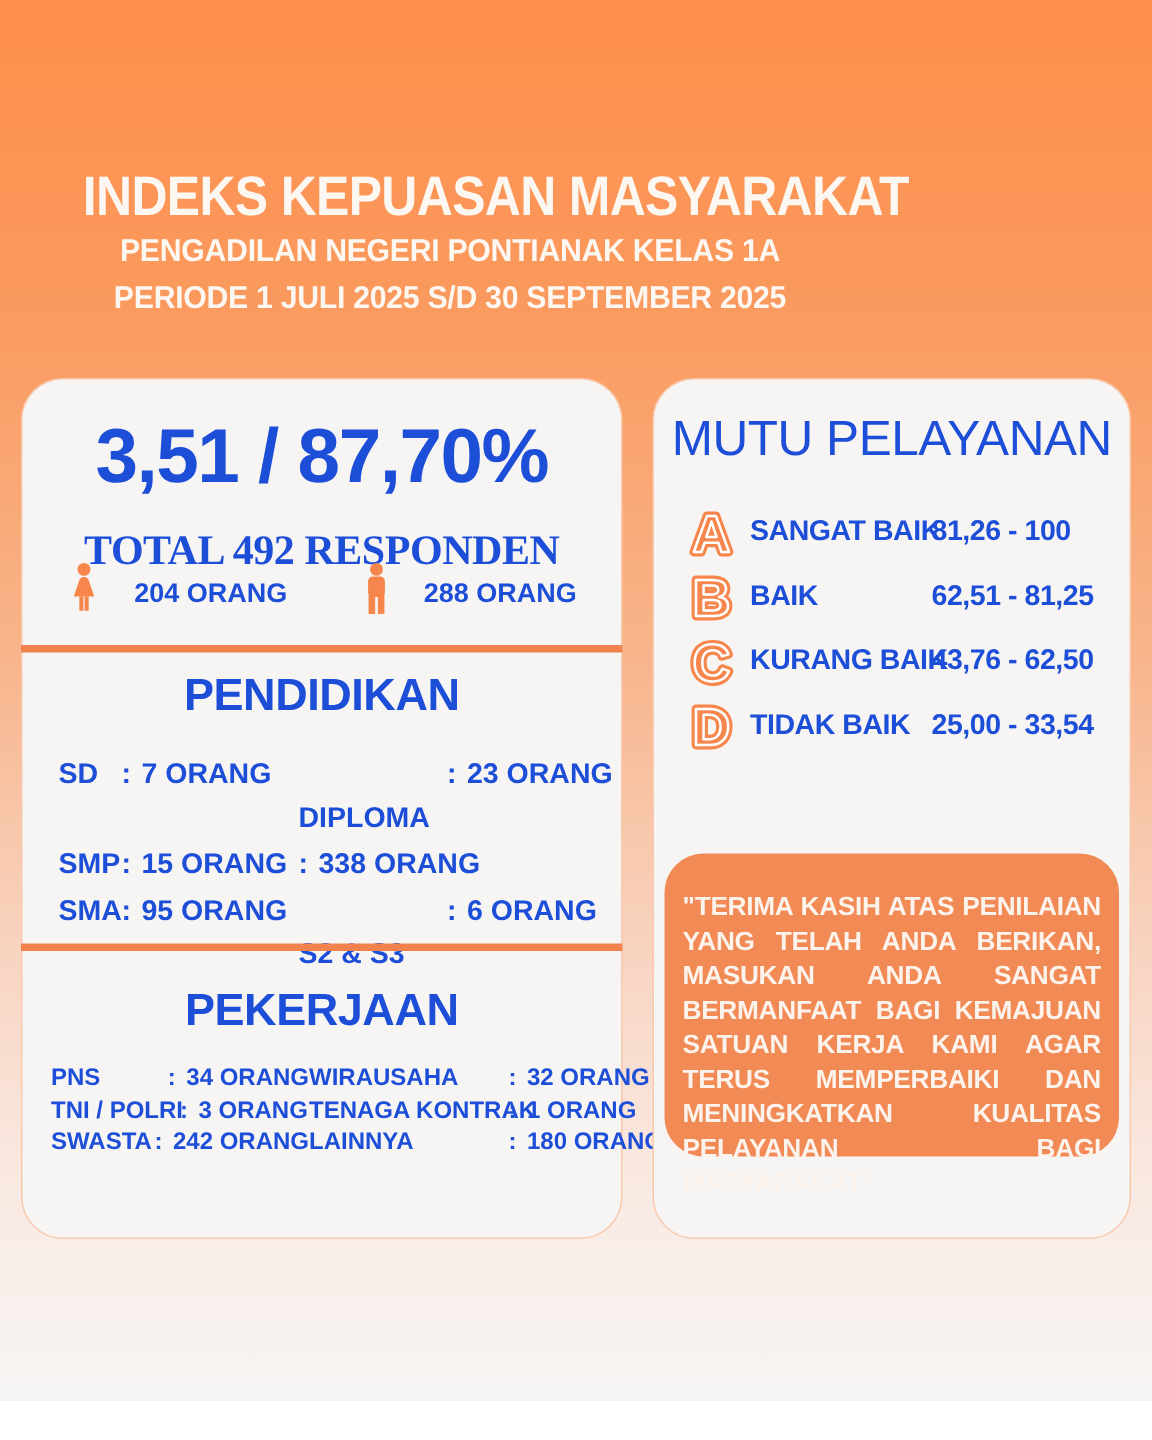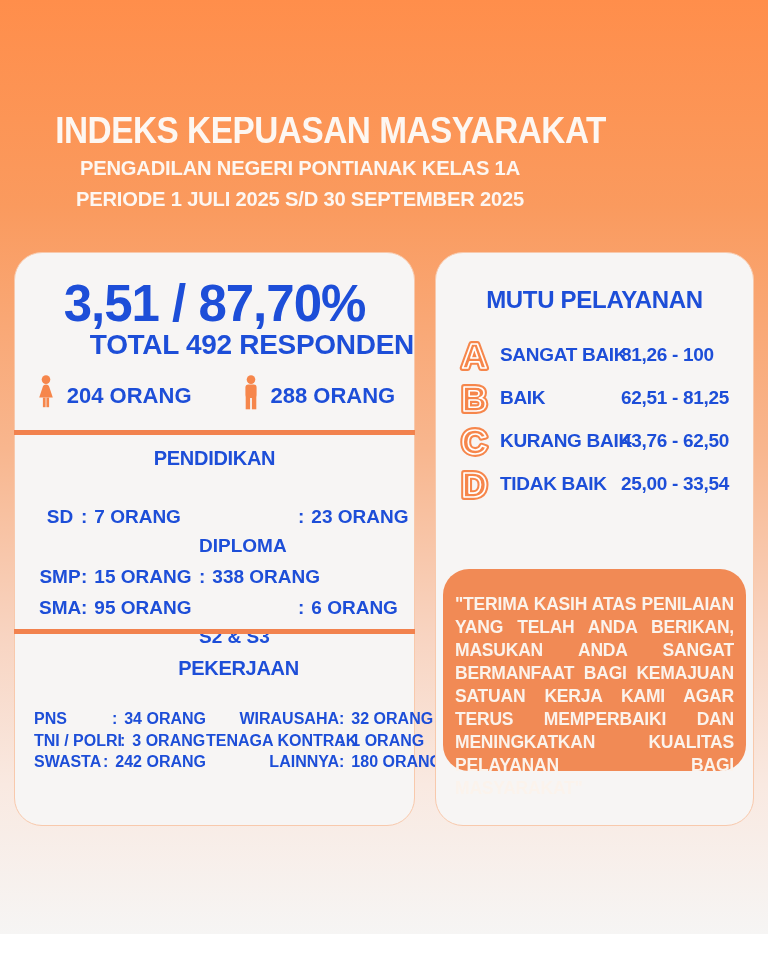--- a/index.html
+++ b/index.html
@@ -15,41 +15,41 @@
   
   .card{position:absolute;background:#f7f5f4;border-radius:28px;border:1.5px solid #f8c9ac;box-sizing:border-box;}
   .card-left{left:14px;top:252px;width:401px;height:574px;}
   .card-right{left:435px;top:252px;width:319px;height:574px;}
   .accent{color:#1d4ed8;}
   .divider{position:absolute;left:-1.5px;width:401px;height:5px;background:#f2824e;}
   .divider-1{top:177px;}
   .divider-2{top:376px;}
   
   .score{position:absolute;top:24px;left:0;width:100%;text-align:center;font-size:51px;font-weight:bold;letter-spacing:-1px;line-height:54px;}
-  .total{position:absolute;top:76px;left:0;width:100%;text-align:right;font-size:28px;font-weight:bold;letter-spacing:-0.3px;}
+  .total{position:absolute;top:99px;left:0;width:100%;text-align:center;font-size:28px;font-weight:bold;letter-spacing:-0.3px;font-family:Liberation Serif, serif;}
   .genders{position:absolute;top:122px;left:0;width:100%;display:flex;justify-content:center;gap:48px;align-items:center;}
-  .gender{display:flex;align-items:center;gap:9px;font-size:22px;font-weight:bold;}
+  .gender{display:flex;align-items:center;gap:21px;font-size:18px;font-weight:bold;}
   .gender svg{display:block;}
   
-  .sec-heading{position:absolute;left:0;width:100%;text-align:center;font-size:20px;font-weight:bold;letter-spacing:-0.3px;}
+  .sec-heading{position:absolute;left:0;width:100%;text-align:center;font-size:30px;font-weight:bold;letter-spacing:-0.3px;}
   .heading-pendidikan{top:194px;}
-  .heading-pekerjaan{top:404px;padding-left:24px;}
+  .heading-pekerjaan{top:404px;}
   
   .stat-grid{position:absolute;display:grid;font-weight:bold;}
   .grid-pendidikan{top:248px;left:24px;right:14px;grid-template-columns:160px 1fr;font-size:19px;line-height:31px;}
   .grid-pekerjaan{top:455px;left:19px;right:8px;grid-template-columns:172px 1fr;font-size:16px;line-height:21.5px;}
   .stat-row{display:flex;white-space:nowrap;}
   .stat-row .lbl{display:inline-block;}
-  .grid-pendidikan .col-l .lbl{width:42px;text-align:center;}
+  .grid-pendidikan .col-l .lbl{width:42px;}
   .grid-pendidikan .col-r .lbl{width:99px;margin-top:29px;}
   .grid-pekerjaan .col-l .lbl{width:86px;}
-  .grid-pekerjaan .col-r .lbl{width:133px;text-align:right;}
+  .grid-pekerjaan .col-r .lbl{width:133px;}
   .stat-row .colon{margin-right:7px;}
   
-  .mutu-heading{position:absolute;top:33px;left:0;width:100%;text-align:center;font-size:24px;font-weight:bold;letter-spacing:-0.3px;}
+  .mutu-heading{position:absolute;top:20px;left:0;width:100%;text-align:center;font-size:33px;font-weight:normal;letter-spacing:-0.3px;}
   .mutu-rows{position:absolute;top:80px;left:20px;right:10px;}
   .mutu-row{display:grid;grid-template-columns:44px 121px 1fr;align-items:center;height:43px;}
   .grade-letter-svg{width:40px;height:43px;overflow:visible;}
   .grade-letter-svg text{font-family:"Liberation Sans",sans-serif;font-weight:bold;font-size:42px;text-anchor:middle;}
   .gl-back{fill:#f6864b;stroke:#f6864b;stroke-width:7;stroke-linejoin:round;}
   .gl-front{fill:#f6864b;stroke:#ffffff;stroke-width:2;stroke-linejoin:round;}
   .mutu-label{font-size:19px;font-weight:bold;letter-spacing:-0.3px;white-space:nowrap;}
   .mutu-range{font-size:19px;font-weight:bold;letter-spacing:-0.3px;white-space:nowrap;}
   
   .quote{

